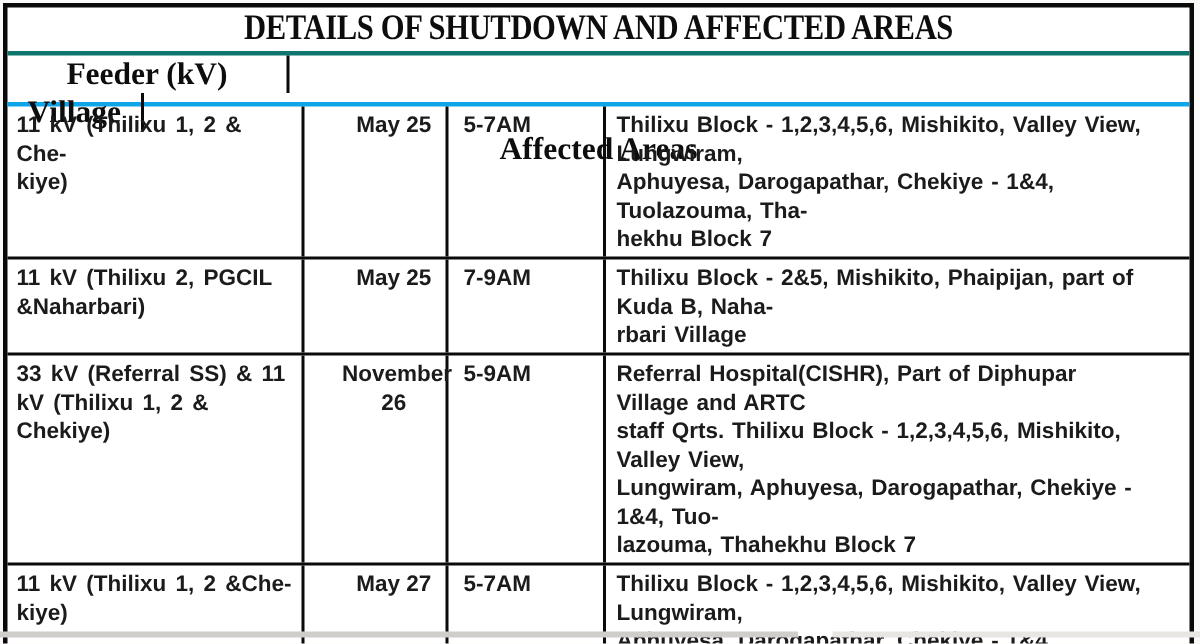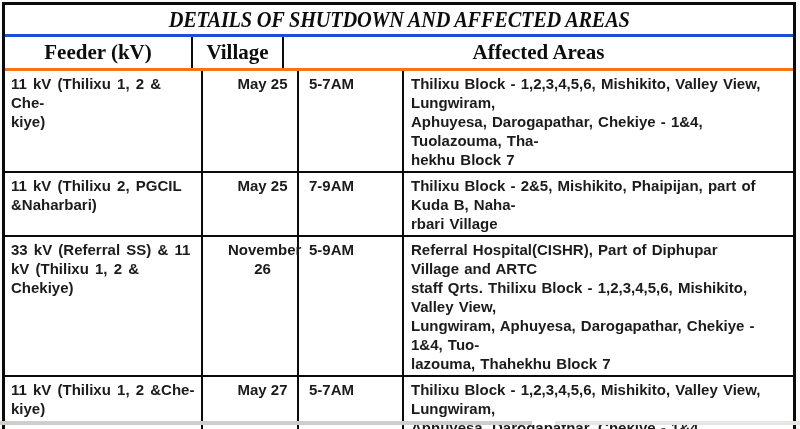--- a/index.html
+++ b/index.html
@@ -20,41 +20,41 @@
     position: absolute;
     left: 2px;
     top: 2px;
     width: 788px;
     border: 3px solid #0a0a0a;
     background: #ffffff;
     box-sizing: content-box;
   }
   .title-row {
     height: 29px;
-    border-bottom: 3px solid #1d4ed8;
+    border-bottom: 3px solid #0f766e;
     display: flex;
     align-items: center;
     justify-content: center;
-    font-style: italic;
   }
   .table-title {
     font-family: "Liberation Serif", serif;
     font-weight: bold;
     font-size: 24px;
     color: #0d0d0d;
     letter-spacing: -0.3px;
     display: inline-block;
     transform: scaleX(0.85);
     transform-origin: center;
     white-space: nowrap;
   }
   .header-row {
     display: flex;
     height: 31px;
-    border-bottom: 3px solid #f97316;
+    border-bottom: 3px solid #0ea5e9;
+    flex-direction: column;
   }
   .hcell {
     font-family: "Liberation Serif", serif;
     font-weight: bold;
     font-size: 21px;
     color: #0d0d0d;
     display: flex;
     align-items: center;
     justify-content: center;
     box-sizing: content-box;

